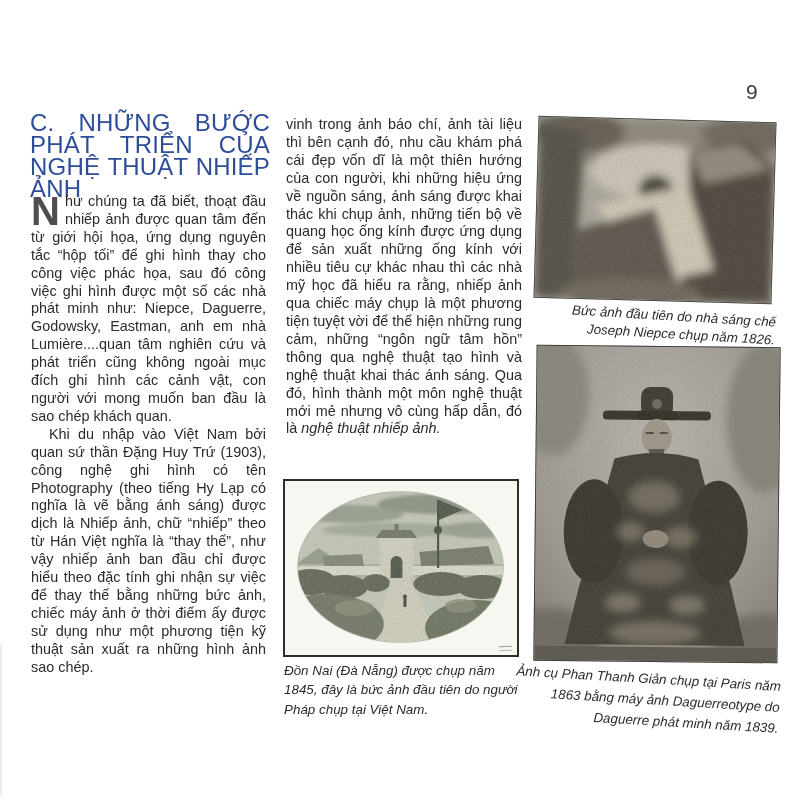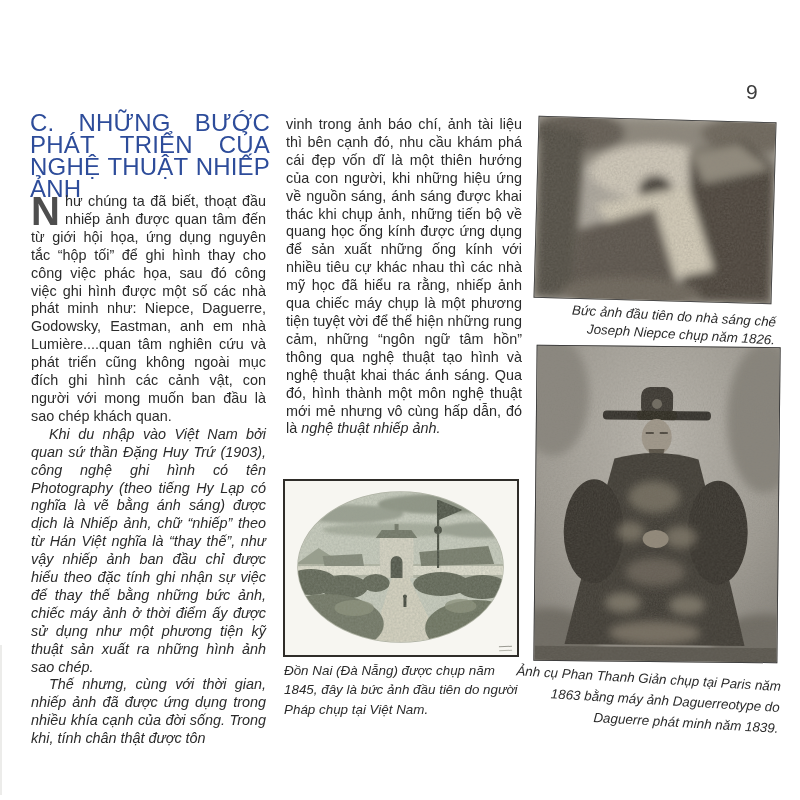--- a/index.html
+++ b/index.html
@@ -22,21 +22,21 @@
     font-size:24px; font-weight:normal; line-height:22px;
     color:#2d4c9a; text-align:justify; letter-spacing:0.2px;
   }
 
   .col {
     text-align:justify;
     font-size:14.4px; line-height:17.9px; color:#2b2b2b;
   }
   .col-left { position:absolute; left:31px; top:193px; width:235px; }
   .col-mid  { position:absolute; left:286px; top:116px; width:236px; }
-  .indent { text-indent:18px;font-style:italic; }
+  .indent { text-indent:18px; }
 
   .dropcap {
     float:left;
     font-size:40px; line-height:32px; font-weight:bold;
     color:#4e4e4e; padding:2px 5px 0 0;
   }
 
   .emph { font-weight:normal; font-style:italic; }
 
   .fig { position:absolute; overflow:hidden; }
@@ -94,21 +94,20 @@
 
 <div class="scan-edge"></div>
 
 <div class="pagenum">9</div>
 
 <h2 class="heading">C. NHỮNG BƯỚC PHÁT TRIỂN CỦA NGHỆ THUẬT NHIẾP ẢNH</h2>
 
 <div class="col col-left">
   <p><span class="dropcap">N</span><span>hư chúng ta đã biết, thoạt đầu nhiếp ảnh được quan tâm đến từ giới hội họa, ứng dụng nguyên tắc “hộp tối” để ghi hình thay cho công việc phác họa, sau đó công việc ghi hình được một số các nhà phát minh như: Niepce, Daguerre, Godowsky, Eastman, anh em nhà Lumière....quan tâm nghiên cứu và phát triển cũng không ngoài mục đích ghi hình các cảnh vật, con người với mong muốn ban đầu là sao chép khách quan.</span></p>
   <p class="indent">Khi du nhập vào Việt Nam bởi quan sứ thần Đặng Huy Trứ (1903), công nghệ ghi hình có tên Photography (theo tiếng Hy Lạp có nghĩa là vẽ bằng ánh sáng) được dịch là Nhiếp ảnh, chữ “nhiếp” theo từ Hán Việt nghĩa là “thay thế”, như vậy nhiếp ảnh ban đầu chỉ được hiểu theo đặc tính ghi nhận sự việc để thay thế bằng những bức ảnh, chiếc máy ảnh ở thời điểm ấy được sử dụng như một phương tiện kỹ thuật sản xuất ra những hình ảnh sao chép.</p>
-  <p class="indent">Thế nhưng, cùng với thời gian, nhiếp ảnh đã được ứng dụng trong nhiều khía cạnh của đời sống. Trong khi, tính chân thật được tôn</p>
 </div>
 
 <div class="col col-mid">
   <p><span>vinh trong ảnh báo chí, ảnh tài liệu thì bên cạnh đó, nhu cầu khám phá cái đẹp vốn dĩ là một thiên hướng của con người, khi những hiệu ứng về nguồn sáng, ánh sáng được khai thác khi chụp ảnh, những tiến bộ về quang học ống kính được ứng dụng để sản xuất những ống kính với nhiều tiêu cự khác nhau thì các nhà mỹ học đã hiểu ra rằng, nhiếp ảnh qua chiếc máy chụp là một phương tiện tuyệt vời để thể hiện những rung cảm, những “ngôn ngữ tâm hồn” thông qua nghệ thuật tạo hình và nghệ thuật khai thác ánh sáng. Qua đó, hình thành một môn nghệ thuật mới mẻ nhưng vô cùng hấp dẫn, đó là </span><span class="emph">nghệ thuật nhiếp ảnh.</span></p>
 </div>
 
 <figure class="fig" id="fig-niepce">
   <svg viewBox="0 0 236 180" preserveAspectRatio="none">
     <defs>
       <filter id="bl1" x="-20%" y="-20%" width="140%" height="140%">

